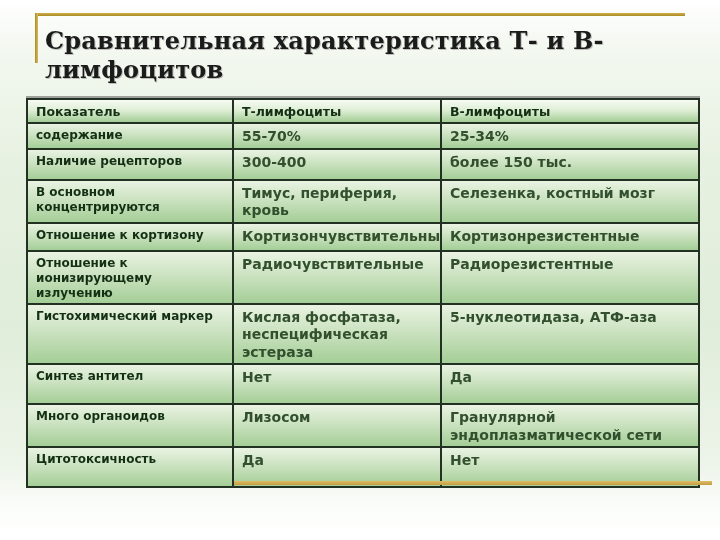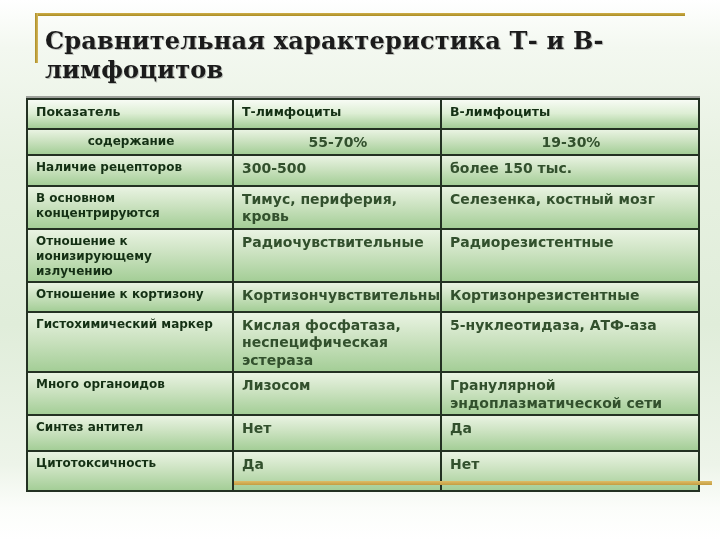--- a/index.html
+++ b/index.html
@@ -68,22 +68,22 @@
     color: #143014;
     line-height: 1.25;
   }
   td.val {
     font-size: 14px; font-weight: bold;
     color: #32502d;
     line-height: 1.25;
   }
 
   
-  thead tr        { height: 30px; border-radius: 12px; }
-  tbody tr:nth-child(1)  { height: 23px; text-align: center; }
+  thead tr        { height: 24px; border-radius: 12px; }
+  tbody tr:nth-child(1)  { height: 23px; }
   tbody tr:nth-child(2)  { height: 31px; }
   tbody tr:nth-child(3)  { height: 16px; }
   tbody tr:nth-child(4)  { height: 28px; }
   tbody tr:nth-child(5)  { height: 30px; }
   tbody tr:nth-child(6)  { height: 34px; }
   tbody tr:nth-child(7)  { height: 40px; margin-left: 24px; }
   tbody tr:nth-child(8)  { height: 36px; }
   tbody tr:nth-child(9)  { height: 40px; }
   tbody tr:nth-child(10) { height: 28px; }
   tbody tr:nth-child(11) { height: 36px; }
@@ -113,56 +113,56 @@
     <tr>
       <th>Показатель</th>
       <th>Т-лимфоциты</th>
       <th>В-лимфоциты</th>
     </tr>
   </thead>
   <tbody>
       <tr>
         <td class="lbl">содержание</td>
         <td class="val">55-70%</td>
-        <td class="val">19-30%</td>
+        <td class="val">25-34%</td>
       </tr>
       <tr>
         <td class="lbl">Наличие рецепторов</td>
-        <td class="val">300-500</td>
+        <td class="val">300-400</td>
         <td class="val">более 150 тыс.</td>
       </tr>
       <tr>
         <td class="lbl">В основном концентрируются</td>
         <td class="val">Тимус, периферия, кровь</td>
         <td class="val">Селезенка, костный мозг</td>
       </tr>
       <tr>
+        <td class="lbl">Отношение к кортизону</td>
+        <td class="val">Кортизончувствительные</td>
+        <td class="val">Кортизонрезистентные</td>
+      </tr>
+      <tr>
         <td class="lbl">Отношение к ионизирующему излучению</td>
         <td class="val">Радиочувствительные</td>
         <td class="val">Радиорезистентные</td>
-      </tr>
-      <tr>
-        <td class="lbl">Отношение к кортизону</td>
-        <td class="val">Кортизончувствительные</td>
-        <td class="val">Кортизонрезистентные</td>
       </tr>
       <tr>
         <td class="lbl">Гистохимический маркер</td>
         <td class="val">Кислая фосфатаза, неспецифическая эстераза</td>
         <td class="val">5-нуклеотидаза, АТФ-аза</td>
       </tr>
       <tr>
+        <td class="lbl">Синтез антител</td>
+        <td class="val">Нет</td>
+        <td class="val">Да</td>
+      </tr>
+      <tr>
         <td class="lbl">Много органоидов</td>
         <td class="val">Лизосом</td>
         <td class="val">Гранулярной эндоплазматической сети</td>
-      </tr>
-      <tr>
-        <td class="lbl">Синтез антител</td>
-        <td class="val">Нет</td>
-        <td class="val">Да</td>
       </tr>
       <tr>
         <td class="lbl">Цитотоксичность</td>
         <td class="val">Да</td>
         <td class="val">Нет</td>
       </tr>
     </tbody>
 </table>
 
 <div class="gold-underline"></div>

